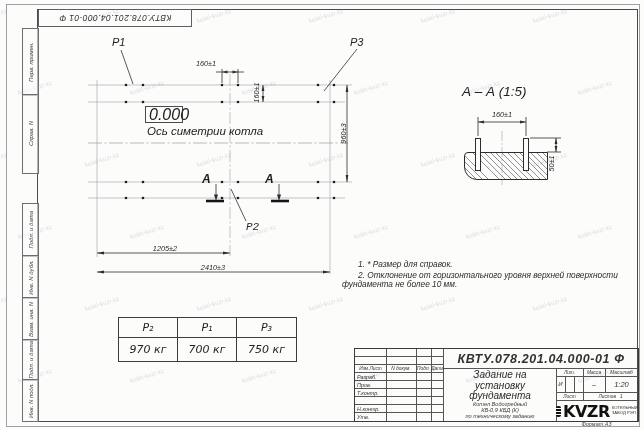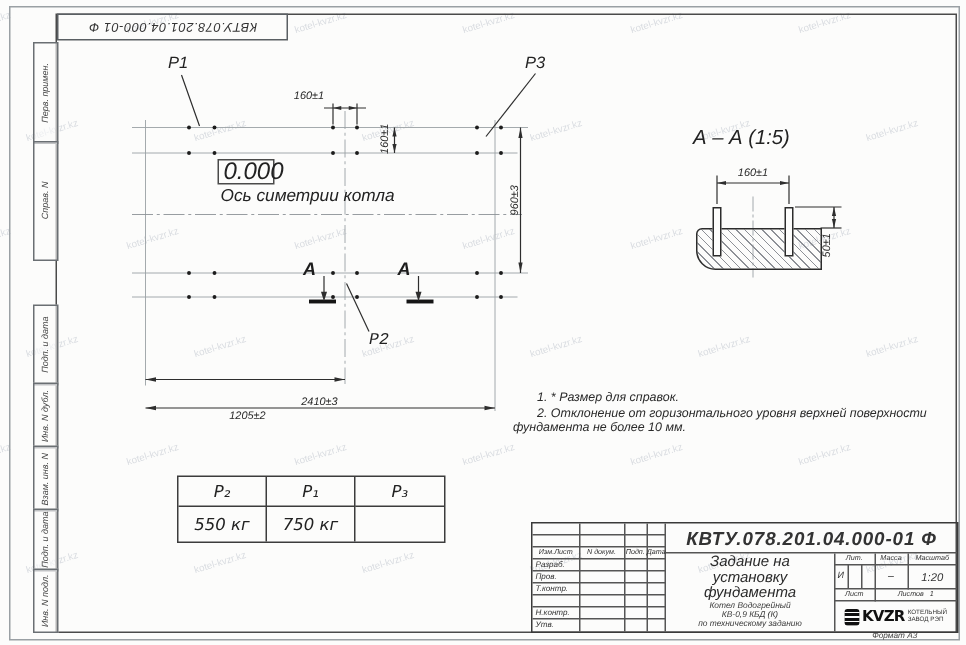--- a/index.html
+++ b/index.html
@@ -44,21 +44,21 @@
   #tb .vl{position:absolute;width:1px;background:#555;}
   #tb .cell{position:absolute;display:flex;align-items:center;justify-content:center;color:#333;}
   .tb-desig{left:89px;top:0;width:194px;height:19px;font-style:italic;font-size:12.5px;font-weight:600;letter-spacing:.6px;color:#222;}
   .tb-title{left:89px;top:21px;width:112px;text-align:center;font-style:italic;font-size:10px;line-height:10.5px;white-space:pre-line;color:#2a2a2a;}
   .tb-sub{left:89px;top:52px;width:112px;text-align:center;font-style:italic;font-size:5.6px;line-height:6.2px;white-space:pre-line;color:#3a3a3a;}
   .tb-small{font-size:4.8px;font-style:italic;}
   .tb-row-label{position:absolute;left:2px;width:29px;font-size:5.4px;font-style:italic;color:#333;}
   .logo-wrap{left:201px;top:52px;width:82px;height:20px;display:flex;align-items:center;justify-content:center;gap:2px;}
   .logo-mark{width:10px;height:11px;background:#111;border-radius:2px;
              background-image:linear-gradient(#111 0 2px,#fff 2px 3px,#111 3px 5px,#fff 5px 6px,#111 6px 8px,#fff 8px 9px,#111 9px);}
-  .logo-text{font-weight:bold;font-size:10px;color:#111;letter-spacing:-.5px;font-family:"DejaVu Sans",sans-serif;}
+  .logo-text{font-weight:bold;font-size:16px;color:#111;letter-spacing:-.5px;font-family:"DejaVu Sans",sans-serif;}
   .logo-cap{font-size:4.2px;line-height:4.8px;white-space:pre-line;color:#333;text-align:left;}
   .fmt{left:556px;top:421px;width:81px;text-align:center;font-size:5.5px;font-style:italic;color:#444;}
 </style>
 </head>
 <body>
 
 <div id="sheet">
 
   <div id="wm" class="abs">
       <span style="left: -28px; top: 12px;">kotel-kvzr.kz</span>
@@ -223,37 +223,38 @@
   </svg>
 
   <div class="abs lbl" style="left:112px;top:36px;">P1</div>
   <div class="abs lbl" style="left:350px;top:36px;">P3</div>
   <div class="abs lbl" style="left:246px;top:221px;font-family:Liberation Mono, monospace;">P2</div>
   <div class="abs elev-box">0.000</div>
   <div class="abs lbl" style="left:147px;top:125px;font-size:11.5px;">Ось симетрии котла</div>
   <div class="abs dim" style="left:186px;top:59px;width:40px;">160±1</div>
   <div class="abs dim rot" style="left:241px;top:88px;width:30px;">160±1</div>
   <div class="abs dim rot" style="left:325px;top:129px;width:36px;">960±3</div>
-  <div class="abs dim" style="left:140px;top:244px;width:50px;margin-top:28px;">1205±2</div>
+  <div class="abs dim" style="left:140px;top:244px;width:50px;">1205±2</div>
   <div class="abs dim" style="left:188px;top:263px;width:50px;">2410±3</div>
   <div class="abs sec-letter" style="left:202px;top:172px;">А</div>
   <div class="abs sec-letter" style="left:265px;top:172px;">А</div>
 
   <div class="abs lbl" style="left:462px;top:84px;font-size:13.5px;">А – А  (1:5)</div>
   <div class="abs concrete"></div>
   <div class="abs bolt" style="left:475px;top:138px;height:31px;"></div>
   <div class="abs bolt" style="left:523px;top:138px;height:31px;"></div>
   <div class="abs dim" style="left:480px;top:110px;width:44px;">160±1</div>
   <div class="abs dim rot" style="left:536px;top:159px;width:30px;">50±1</div>
 
   <div class="abs" id="load-table">
     <div>P₂</div>
     <div>P₁</div>
     <div>P₃</div>
-    <div>550 кг</div>
+    <div>970 кг</div>
+    <div>700 кг</div>
     <div>750 кг</div>
   </div>
 
   <div class="abs" id="notes">
     <p>1. * Размер для справок.</p>
     <p>2. Отклонение от горизонтального уровня верхней поверхности фундамента не более 10 мм.</p>
   </div>
 
   <div class="abs" id="tb">
 

